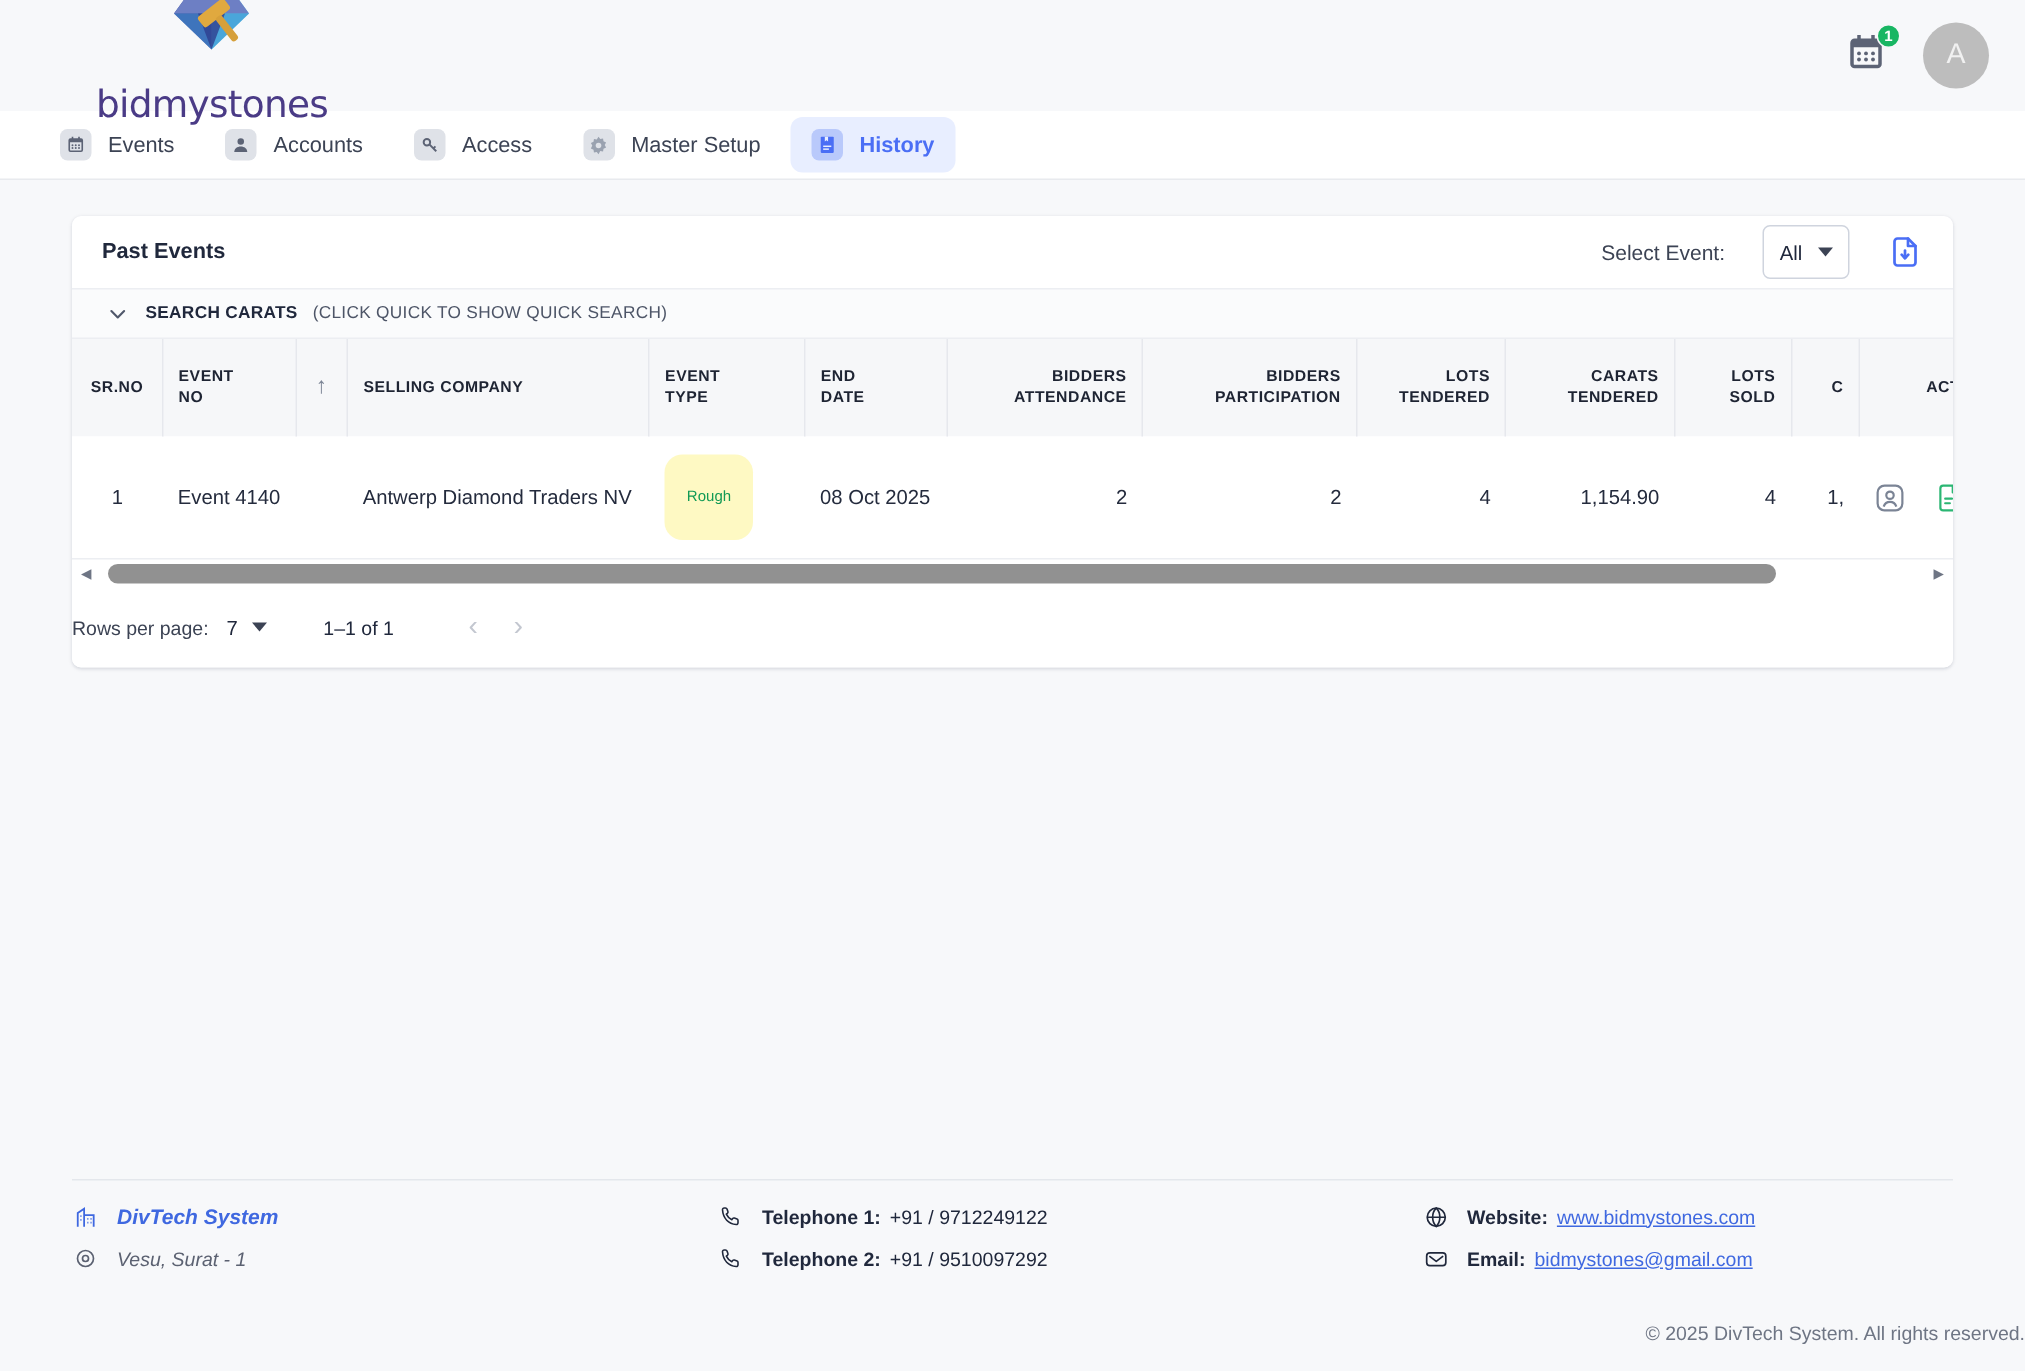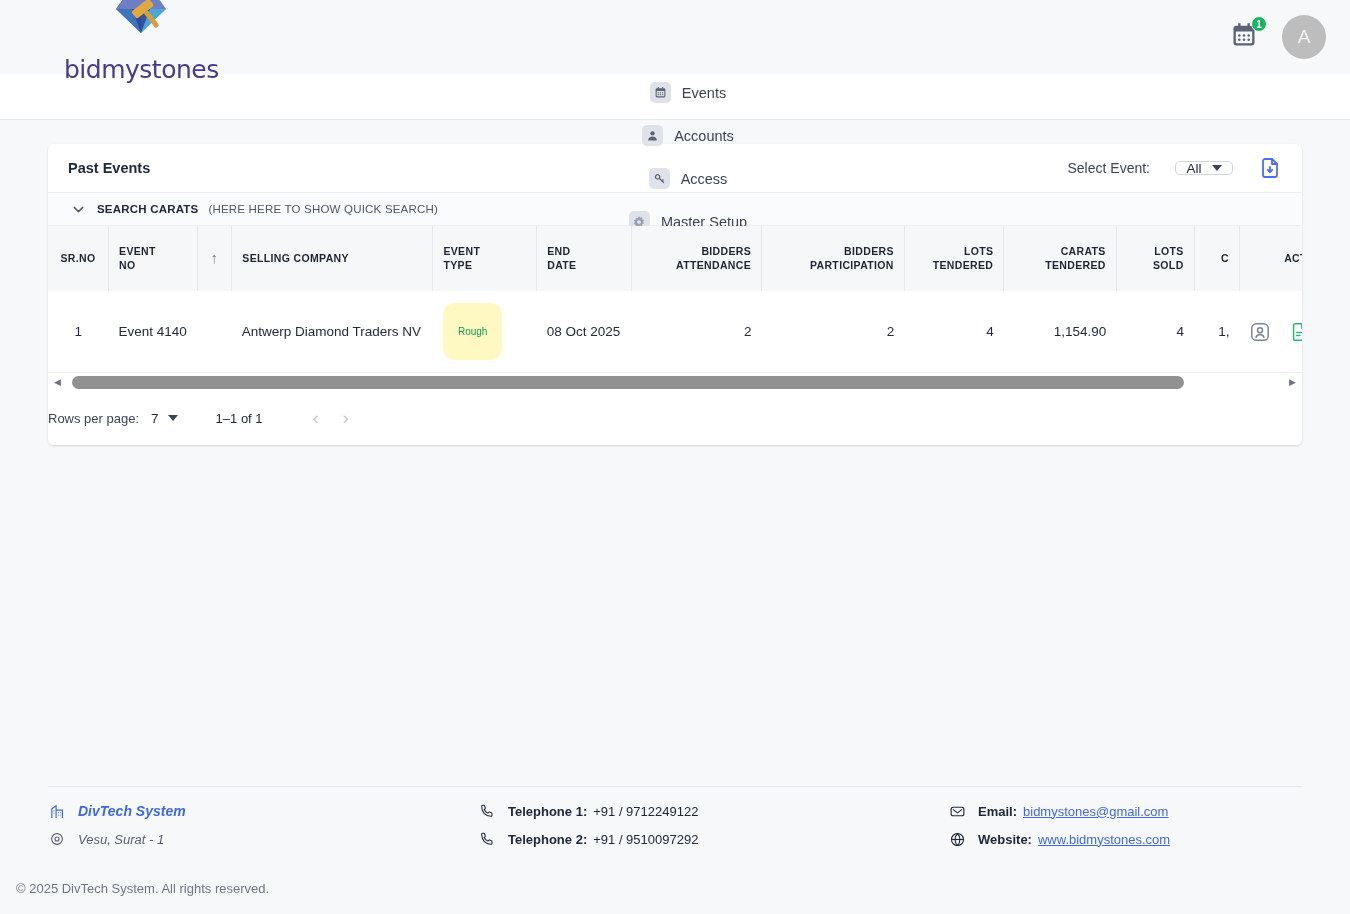--- a/index.html
+++ b/index.html
@@ -45,21 +45,21 @@
     background: #bdbdbd; color: #f1f1f1;
     display: flex; align-items: center; justify-content: center;
     font-size: 19px; cursor: pointer;
   }
 
   
   .navbar {
     height: 46px; background: #fff;
     border-bottom: 1px solid #e8eaee;
     display: flex; align-items: center;
-    padding-left: 26px; gap: 6px; flex-direction: column;
+    padding-left: 26px; gap: 6px;
   }
   .navitem {
     display: flex; align-items: center; gap: 11px;
     padding: 8px 14px; border-radius: 8px;
     font-size: 14.5px; color: #3c4354; cursor: pointer;
     white-space: nowrap;
   }
   .navitem .nav-ico {
     width: 21px; height: 21px; border-radius: 5px;
     background: #dfe2e8;
@@ -78,21 +78,21 @@
   }
   .card-head {
     display: flex; align-items: center;
     padding: 16px 20px; height: 48px;
   }
   .card-title { font-size: 14.5px; font-weight: 700; color: #20283c; }
   .card-head-right { margin-left: auto; display: flex; align-items: center; gap: 25px; }
   .select-label { font-size: 14px; color: #3c4354; }
   .select-box {
     border: 1px solid #cfd4de; border-radius: 5px;
-    height: 14px; min-width: 58px;
+    height: 36px; min-width: 58px;
     display: flex; align-items: center; justify-content: center; gap: 10px;
     padding: 0 10px; font-size: 13.5px; color: #20283c; cursor: pointer;
   }
   .caret { width: 0; height: 0; border-left: 5px solid transparent;
            border-right: 5px solid transparent; border-top: 6px solid #3c4354; }
   .dl-btn { cursor: pointer; display:flex; align-items:center; }
 
   
   .search-strip {
     border-top: 1px solid #eceef2; border-bottom: 1px solid #eceef2;
@@ -184,21 +184,21 @@
   .foot-c2 { width: 470px; }
   .foot-c3 { flex: 1; }
   .foot-row { display: flex; align-items: center; gap: 12px; height: 28px; font-size: 13px; }
   .foot-brand { color: #3f68e0; font-weight: 700; font-size: 14px; }
   .foot-muted { color: #5b6171; }
   .foot-strong { font-weight: 700; color: #20283c; }
   .foot-link { color: #3f68e0; text-decoration: underline; cursor: pointer; }
   .foot-plain { color: #20283c; }
   .foot-ico { width: 18px; display: flex; align-items: center; justify-content: center; flex:0 0 18px;}
   .foot-divider { height: 1px; background: #e4e7ec; margin: 0 48px; }
-  .copyright { text-align: left; font-size: 13px; color: #6e7584; padding: 16px 16px 18px; }
+  .copyright { text-align: right; font-size: 13px; color: #6e7584; padding: 16px 0 18px; }
 </style>
 </head>
 <body>
 
 <div class="topbar">
   <div class="logo-wrap">
     <div class="logo-mark">
       <svg width="62" height="44" viewBox="0 0 62 44">
         <polygon points="31,6 48,6 56,17 31,41" fill="#5bc2e7"></polygon>
         <polygon points="31,6 14,6 6,17 31,41" fill="#4152a5"></polygon>
@@ -314,21 +314,21 @@
       </div>
     </div>
 
     <div class="search-strip">
       <span class="chev">
         <svg width="17" height="17" viewBox="0 0 24 24" fill="none" stroke="#50586b" stroke-width="2" stroke-linecap="round" stroke-linejoin="round">
             <path d="M6 9l6 6 6-6"></path>
           </svg>
       </span>
       <span class="st">SEARCH CARATS</span>
-      <span class="sub">(HERE HERE TO SHOW QUICK SEARCH)</span>
+      <span class="sub">(CLICK QUICK TO SHOW QUICK SEARCH)</span>
     </div>
 
     <div class="table-scroll">
       <table>
         <thead>
           <tr>
             <th class="ctr col-sr">SR.NO</th>
             <th class="lft col-evno">EVENT
 NO</th>
             <th class="ctr col-sort">
@@ -459,36 +459,36 @@
           </svg>
         </span>
         <span class="foot-strong">Telephone 2:</span>
         <span class="foot-plain" style="margin-left:-6px">+91 / 9510097292</span>
       </div>
     </div>
 
     <div class="foot-c3">
       <div class="foot-row">
         <span class="foot-ico">
-          <svg width="17" height="17" viewBox="0 0 24 24" fill="none" stroke="#20283c" stroke-width="1.6" stroke-linejoin="round">
-            <rect x="3" y="6" width="18" height="12" rx="3"></rect>
-              <path d="M5.5 9l6.5 5 6.5-5"></path>
-          </svg>
-        </span>
-        <span class="foot-strong">Email:</span>
-        <span class="foot-link" style="margin-left:-6px">bidmystones@gmail.com</span>
-      </div>
-      <div class="foot-row">
-        <span class="foot-ico">
           <svg width="17" height="17" viewBox="0 0 24 24" fill="none" stroke="#20283c" stroke-width="1.6">
             <circle cx="12" cy="12" r="8.5"></circle>
               <path d="M3.5 12h17"></path>
             <path d="M12 3.5c2.4 2.4 3.4 5.4 3.4 8.5S14.4 18.1 12 20.5c-2.4-2.4-3.4-5.4-3.4-8.5S9.6 5.9 12 3.5z"></path>
           </svg>
         </span>
         <span class="foot-strong">Website:</span>
         <span class="foot-link" style="margin-left:-6px">www.bidmystones.com</span>
       </div>
+      <div class="foot-row">
+        <span class="foot-ico">
+          <svg width="17" height="17" viewBox="0 0 24 24" fill="none" stroke="#20283c" stroke-width="1.6" stroke-linejoin="round">
+            <rect x="3" y="6" width="18" height="12" rx="3"></rect>
+              <path d="M5.5 9l6.5 5 6.5-5"></path>
+          </svg>
+        </span>
+        <span class="foot-strong">Email:</span>
+        <span class="foot-link" style="margin-left:-6px">bidmystones@gmail.com</span>
+      </div>
     </div>
 
   </div>
   <div class="copyright">© 2025 DivTech System. All rights reserved.</div>
 </footer>
 
 </body></html>

